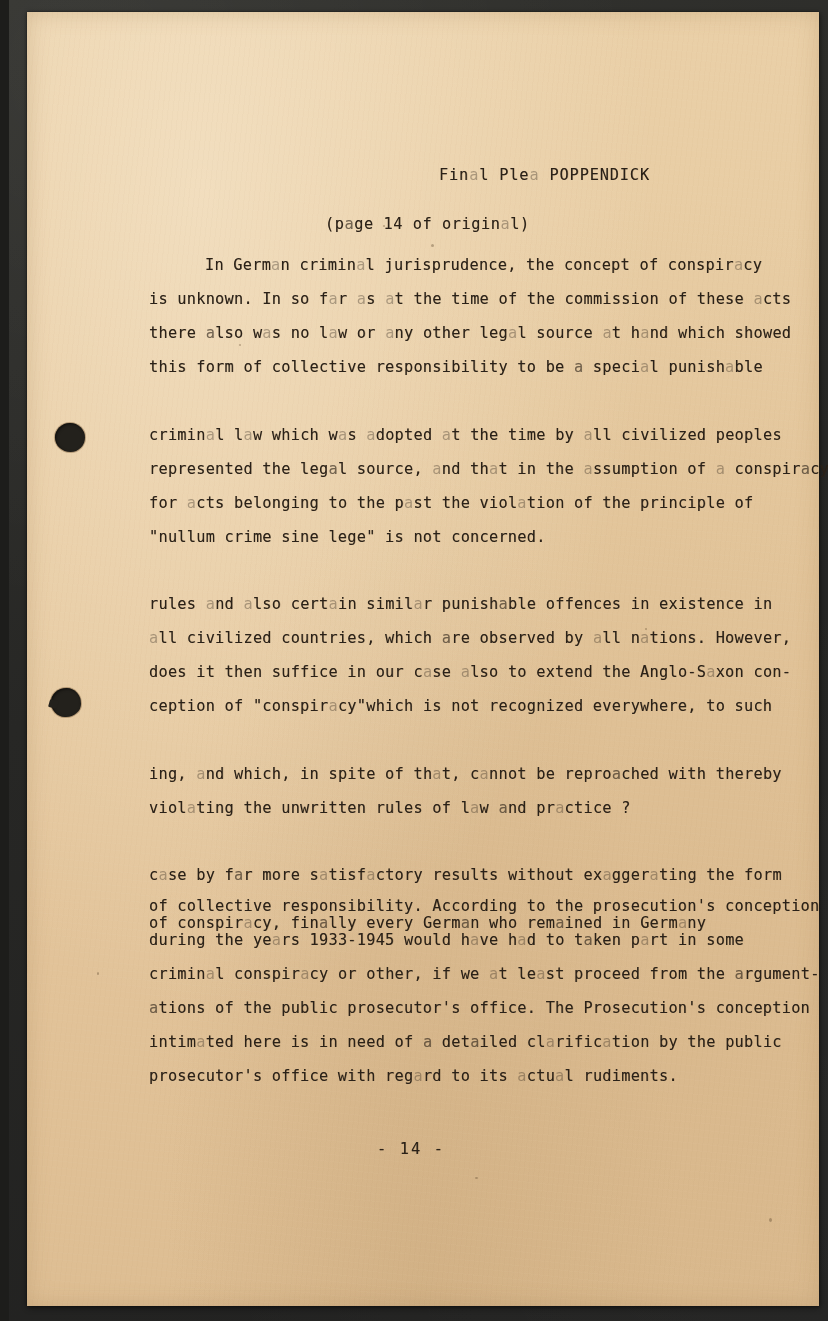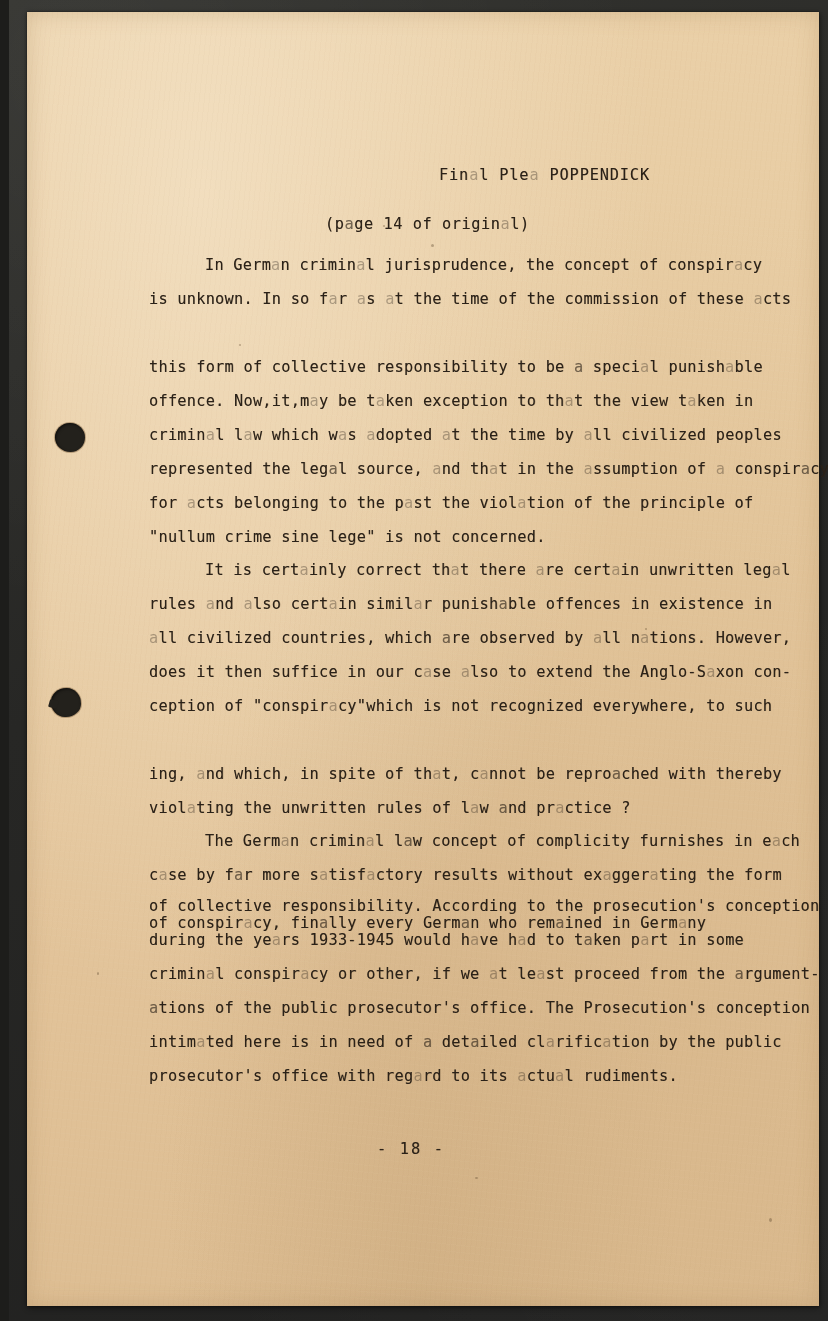--- a/index.html
+++ b/index.html
@@ -155,40 +155,38 @@
 
   <div class="punch punch-1"></div>
   <div class="punch punch-2"></div>
   <div class="punch-2-notch"></div>
 
   <div class="typed title">Fin<span class="faint">a</span>l Ple<span class="faint">a</span> POPPENDICK</div>
   <div class="typed subtitle">(p<span class="half">a</span>ge 14 of origin<span class="faint">a</span>l)</div>
 
   <div class="typed indent" style="top:258px">In Germ<span class="faint">a</span>n crimin<span class="faint">a</span>l jurisprudence, the concept of conspir<span class="faint">a</span>cy</div>
   <div class="typed body-line" style="top:292px">is unknown. In so f<span class="faint">a</span>r <span class="faint">a</span>s <span class="faint">a</span>t the time of the commission of these <span class="faint">a</span>cts</div>
+  <div class="typed body-line" style="top:326px">there <span class="half">a</span>lso w<span class="faint">a</span>s no l<span class="faint">a</span>w or <span class="faint">a</span>ny other leg<span class="faint">a</span>l source <span class="faint">a</span>t h<span class="faint">a</span>nd which showed</div>
   <div class="typed body-line" style="top:360px">this form of collective responsibility to be <span class="half">a</span> speci<span class="faint">a</span>l punish<span class="faint">a</span>ble</div>
-  <div class="typed body-line" style="top:394px">offence. Now,it,m<span class="faint">a</span>y be t<span class="faint">a</span>ken exception to th<span class="faint">a</span>t the view t<span class="faint">a</span>ken in</div>
   <div class="typed body-line" style="top:462px">represented the leg<span class="half">a</span>l source, <span class="faint">a</span>nd th<span class="faint">a</span>t in the <span class="faint">a</span>ssumption of <span class="faint">a</span> conspir<span class="half">a</span>cy</div>
   <div class="typed body-line" style="top:428px">crimin<span class="faint">a</span>l l<span class="faint">a</span>w which w<span class="faint">a</span>s <span class="faint">a</span>dopted <span class="faint">a</span>t the time by <span class="faint">a</span>ll civilized peoples</div>
   <div class="typed body-line" style="top:496px">for <span class="faint">a</span>cts belonging to the p<span class="faint">a</span>st the viol<span class="faint">a</span>tion of the principle of</div>
   <div class="typed body-line" style="top:530px">"nullum crime sine lege" is not concerned.</div>
 
-  <div class="typed indent" style="top:563px">It is cert<span class="faint">a</span>inly correct th<span class="faint">a</span>t there <span class="faint">a</span>re cert<span class="faint">a</span>in unwritten leg<span class="faint">a</span>l</div>
   <div class="typed body-line" style="top:597px">rules <span class="faint">a</span>nd <span class="faint">a</span>lso cert<span class="faint">a</span>in simil<span class="faint">a</span>r punish<span class="half">a</span>ble offences in existence in</div>
   <div class="typed body-line" style="top:631px"><span class="faint">a</span>ll civilized countries, which <span class="half">a</span>re observed by <span class="faint">a</span>ll n<span class="faint">a</span>tions. However,</div>
   <div class="typed body-line" style="top:665px">does it then suffice in our c<span class="faint">a</span>se <span class="faint">a</span>lso to extend the Anglo-S<span class="faint">a</span>xon con-</div>
   <div class="typed body-line" style="top:699px">ception of "conspir<span class="faint">a</span>cy"which is not recognized everywhere, to such</div>
   <div class="typed body-line" style="top:767px">ing, <span class="faint">a</span>nd which, in spite of th<span class="faint">a</span>t, c<span class="faint">a</span>nnot be repro<span class="half">a</span>ched with thereby</div>
   <div class="typed body-line" style="top:801px">viol<span class="faint">a</span>ting the unwritten rules of l<span class="faint">a</span>w <span class="half">a</span>nd pr<span class="faint">a</span>ctice ?</div>
 
-  <div class="typed indent" style="top:834px">The Germ<span class="faint">a</span>n crimin<span class="faint">a</span>l l<span class="half">a</span>w concept of complicity furnishes in e<span class="faint">a</span>ch</div>
   <div class="typed body-line" style="top:868px">c<span class="faint">a</span>se by f<span class="half">a</span>r more s<span class="faint">a</span>tisf<span class="faint">a</span>ctory results without ex<span class="faint">a</span>gger<span class="faint">a</span>ting the form</div>
   <div class="typed body-line" style="top:899px">of collective responsibility. According to the prosecution's conception</div>
   <div class="typed body-line" style="top:916px">of conspir<span class="faint">a</span>cy, fin<span class="half">a</span>lly every Germ<span class="half">a</span>n who rem<span class="half">a</span>ined in Germ<span class="faint">a</span>ny</div>
   <div class="typed body-line" style="top:933px">during the ye<span class="faint">a</span>rs 1933-1945 would h<span class="faint">a</span>ve h<span class="faint">a</span>d to t<span class="half">a</span>ken p<span class="faint">a</span>rt in some</div>
   <div class="typed body-line" style="top:967px">crimin<span class="faint">a</span>l conspir<span class="faint">a</span>cy or other, if we <span class="faint">a</span>t le<span class="faint">a</span>st proceed from the <span class="half">a</span>rgument-</div>
   <div class="typed body-line" style="top:1001px"><span class="half">a</span>tions of the public prosecutor's office. The Prosecution's conception</div>
   <div class="typed body-line" style="top:1035px">intim<span class="faint">a</span>ted here is in need of <span class="half">a</span> det<span class="half">a</span>iled cl<span class="faint">a</span>rific<span class="faint">a</span>tion by the public</div>
   <div class="typed body-line" style="top:1069px">prosecutor's office with reg<span class="faint">a</span>rd to its <span class="faint">a</span>ctu<span class="faint">a</span>l rudiments.</div>
 
-  <div class="typed pagenum">- 18 -</div>
+  <div class="typed pagenum">- 14 -</div>
 
 </div>
 
 </body></html>

